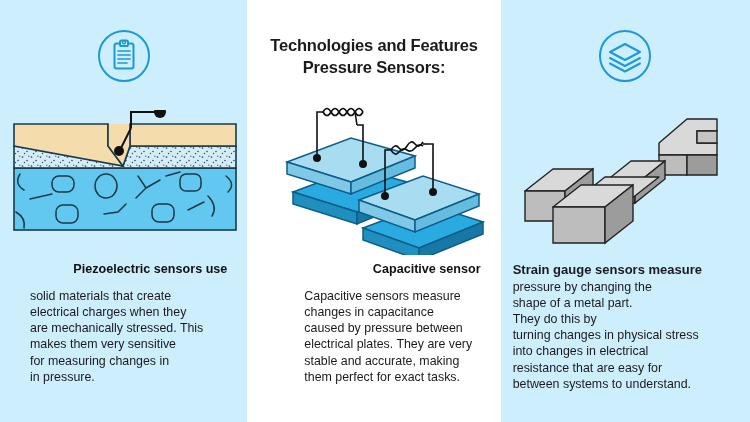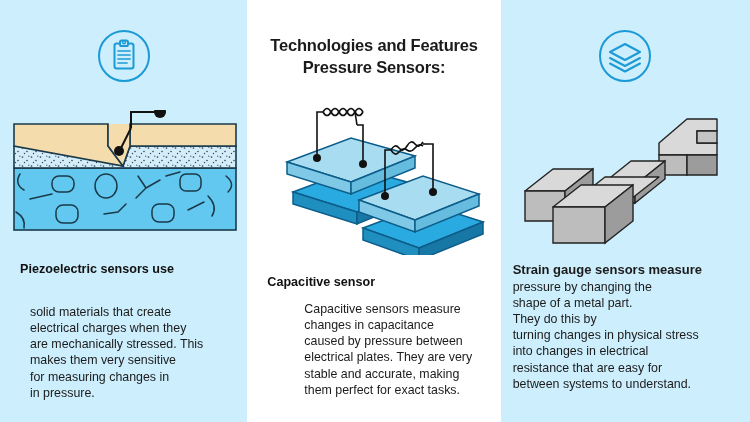--- a/index.html
+++ b/index.html
@@ -79,37 +79,37 @@
   .illus-mid    { top: 100px; left: 14px;  width: 220px; height: 155px; }
   .illus-right  { top: 95px;  left: 8px;   width: 236px; height: 162px; }
 
   
   .caption {
     position: absolute;
     left: 0;
     right: 0;
   }
   .cap-head {
-    text-align: left;
+    text-align: right;
     font-weight: bold;
     font-size: 12.6px;
     color: #111111;
     line-height: 1.2;
   }
   .cap-body {
     font-size: 12.4px;
     color: #1b1b1b;
     line-height: 1.30;
     white-space: pre-line;
   }
 
   .caption-left  { top: 262px; padding: 0 20px; }
-  .caption-left .cap-body { margin-top: 27px; padding-left: 10px; }
-
-  .caption-mid   { top: 275px; padding: 0 16px; }
+  .caption-left .cap-body { margin-top: 11px; padding-left: 10px; }
+
+  .caption-mid   { top: 262px; padding: 0 16px; }
   .caption-mid .cap-body { margin-top: 11px; padding-left: 2px; margin-left: 35px; }
 
   .caption-right { top: 262px; padding: 0 12px; }
   .caption-right .cap-inline {
     font-size: 12.4px;
     color: #1b1b1b;
     line-height: 1.30;
     white-space: pre-line;
   }
   .caption-right .cap-strong {

